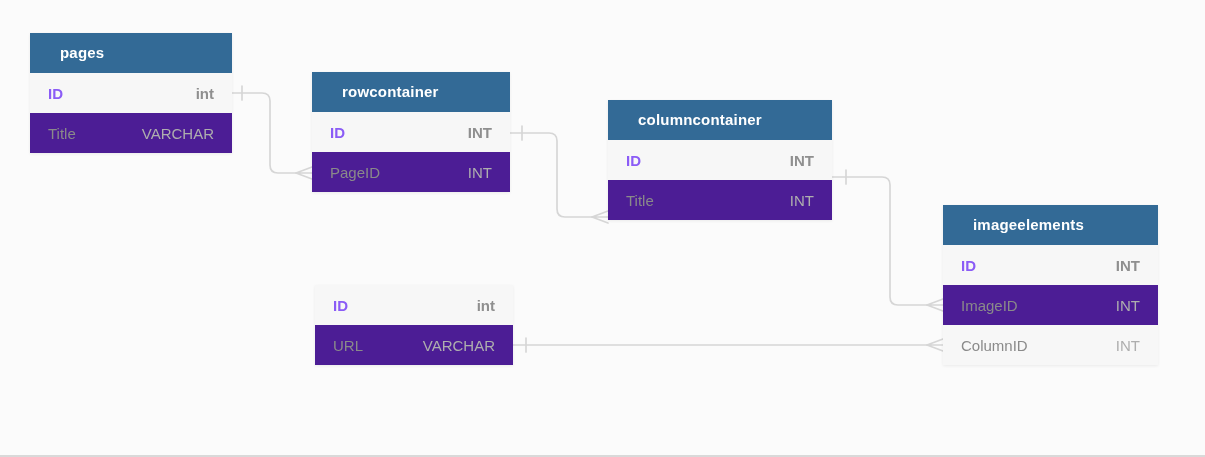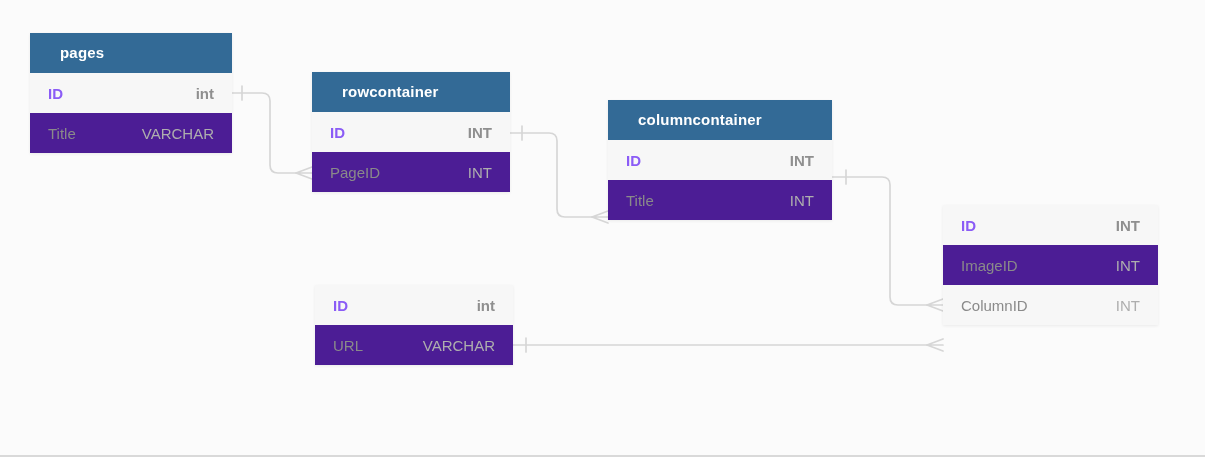--- a/index.html
+++ b/index.html
@@ -108,20 +108,21 @@
       <span class="cname">ID</span>
       <span class="ctype">INT</span>
     </div>
     <div class="trow alt">
       <span class="cname">Title</span>
       <span class="ctype">INT</span>
     </div>
   </div>
 
   <div class="db-table" style="left:943px;top:205px;width:215px;">
+    <div class="thead">imageelements</div>
     <div class="trow pk">
       <span class="cname">ID</span>
       <span class="ctype">INT</span>
     </div>
     <div class="trow alt">
       <span class="cname">ImageID</span>
       <span class="ctype">INT</span>
     </div>
     <div class="trow">
       <span class="cname">ColumnID</span>

